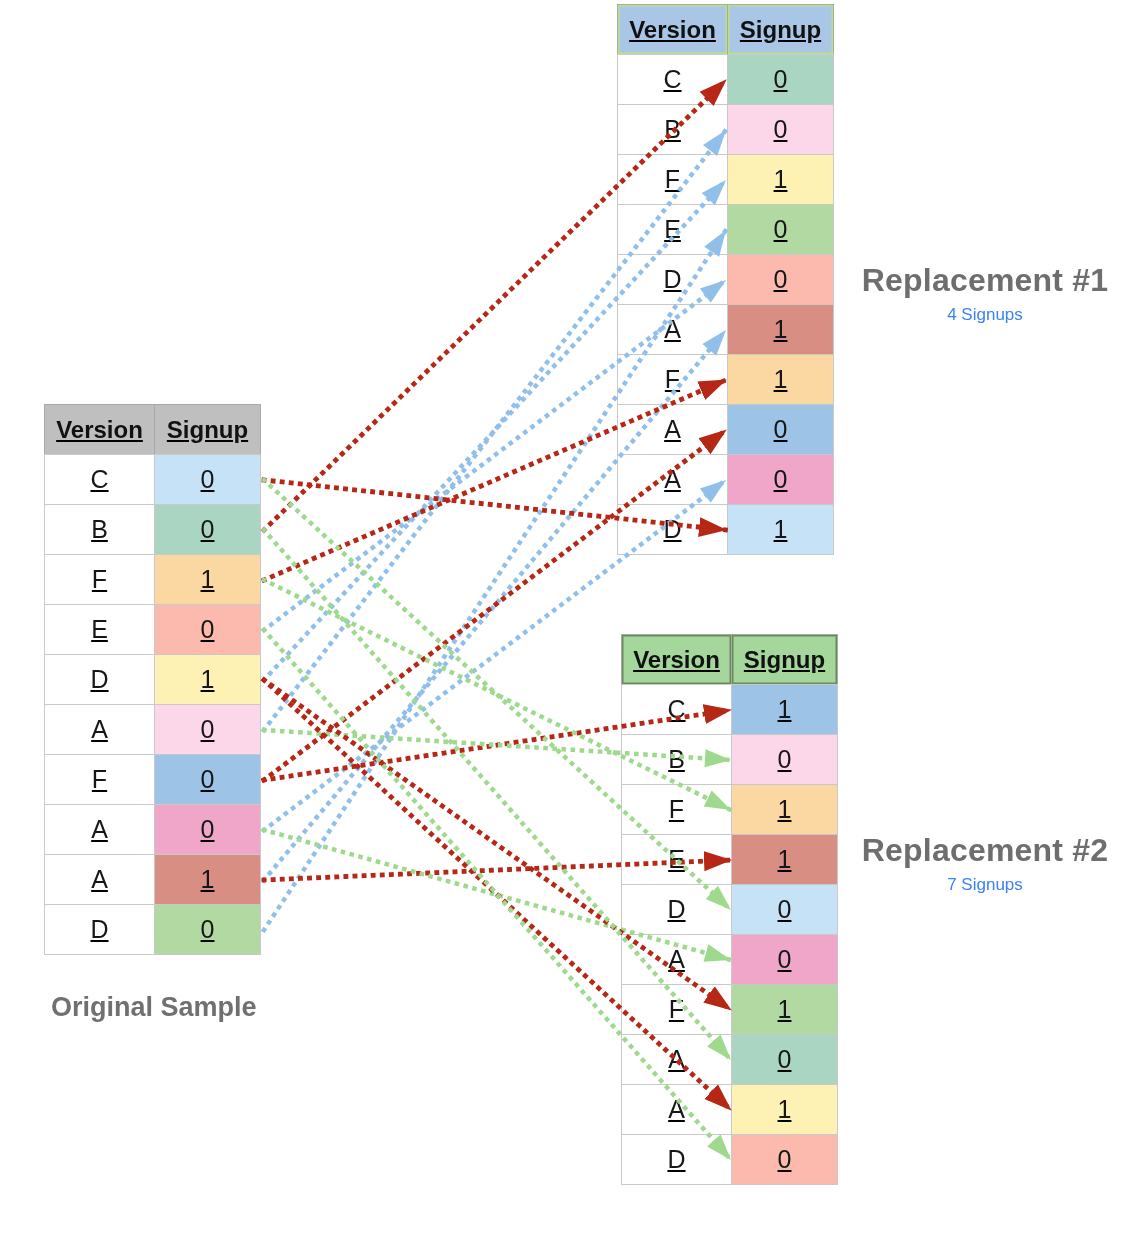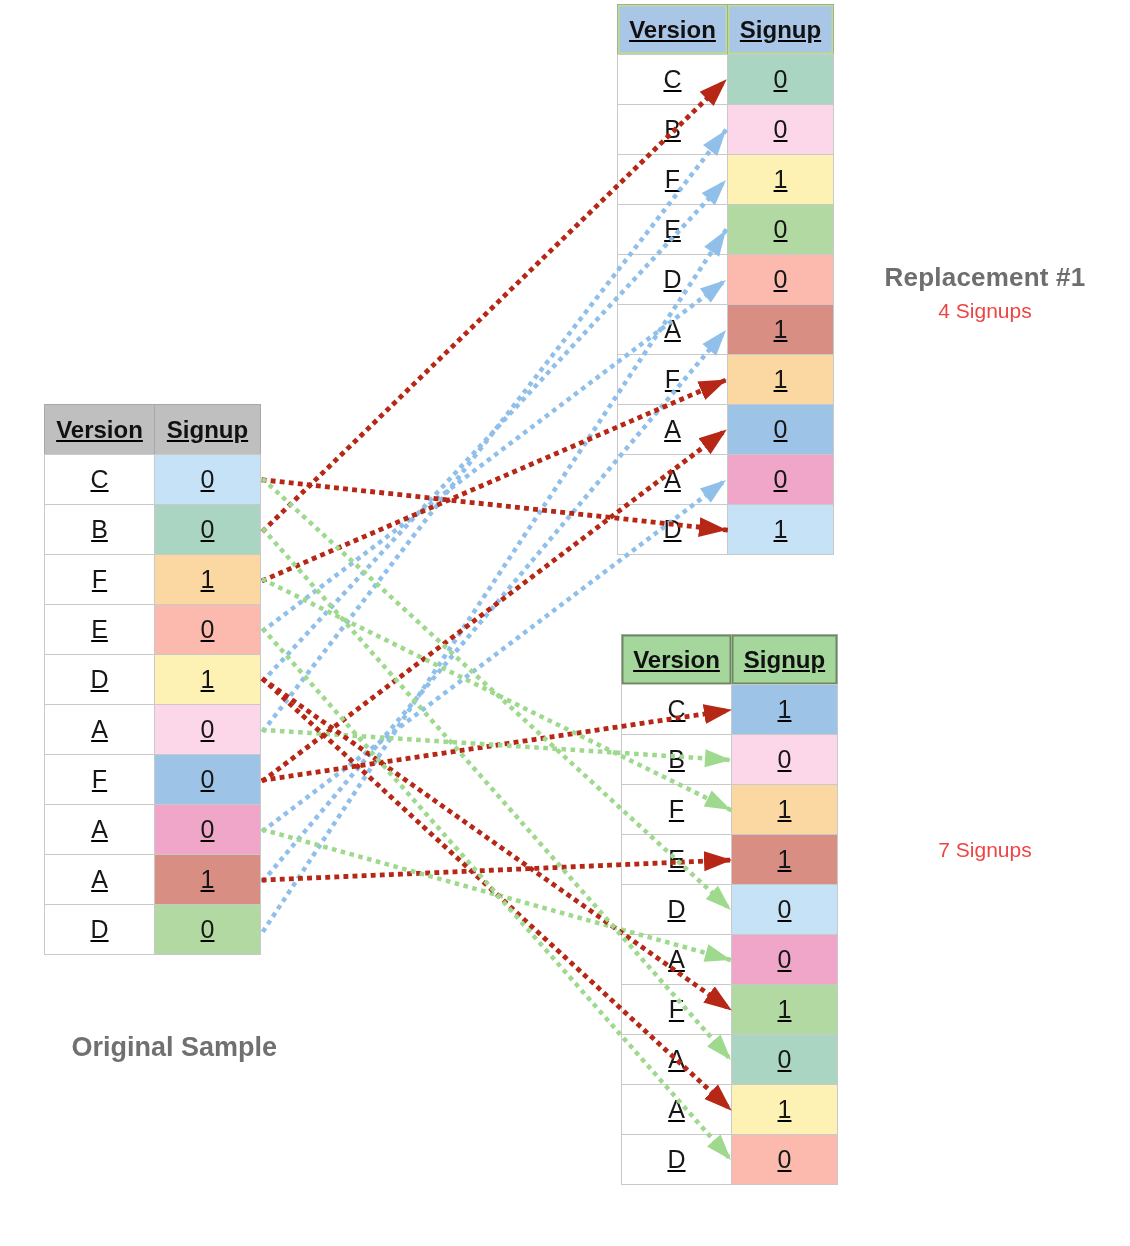--- a/index.html
+++ b/index.html
@@ -21,29 +21,29 @@
     border:1px solid #c9c9c9;
     margin:-1px 0 0 -1px;
     font-size:25px;color:#161616;
     background:#ffffff;
   }
   .hcell{
     font-weight:bold;font-size:24px;color:#111;
     border:1px solid #a8a8a8;
   }
   .label-block{position:absolute;text-align:center;z-index:2;}
-  .label-title{font-weight:bold;font-size:26px;color:#6e6e6e;letter-spacing:.2px;}
-  .label-sub{font-size:21px;color:#ef4444;margin-top:6px;}
+  .label-title{font-weight:bold;font-size:32px;color:#6e6e6e;letter-spacing:.2px;}
+  .label-sub{font-size:17px;color:#3b82f6;margin-top:6px;}
   #arrow-layer{
     position:absolute;left:0;top:0;z-index:5;pointer-events:none;
   }
   .orig-label{
     position:absolute;z-index:2;
     font-weight:bold;font-size:27px;color:#707070;
-    text-align:right;width:226px;margin-top:40px;
+    text-align:left;width:226px;
   }
 </style>
 </head>
 <body>
 
 <div class="btable" id="tbl-original" style="left:45px;top:405px;">
     <div class="cell hcell" style="background: rgb(191, 191, 191);">Version</div>
     <div class="cell hcell" style="background: rgb(191, 191, 191);">Signup</div>
     <div class="cell">C</div>
     <div class="cell" style="background: rgb(198, 226, 247);">0</div>
@@ -118,20 +118,21 @@
   </div>
 
 <div class="orig-label" style="left:51px;top:992px;">Original Sample</div>
 
 <div class="label-block" style="left:860px;top:262px;width:250px;">
   <div class="label-title">Replacement #1</div>
   <div class="label-sub">4 Signups</div>
 </div>
 
 <div class="label-block" style="left:860px;top:832px;width:250px;">
+  <div class="label-title">Replacement #2</div>
   <div class="label-sub">7 Signups</div>
 </div>
 
 <svg id="arrow-layer" width="1130" height="1246" viewBox="0 0 1130 1246">
     <defs>
       <marker id="head-red" markerUnits="userSpaceOnUse" markerWidth="30" markerHeight="24" refX="27" refY="12" orient="auto">
         <polygon points="0,2 28,12 0,22" fill="#b62716"></polygon>
       </marker>
       <marker id="head-blue" markerUnits="userSpaceOnUse" markerWidth="30" markerHeight="24" refX="27" refY="12" orient="auto">
         <polygon points="1,3 27,12 1,21" fill="#90c0ea"></polygon>

